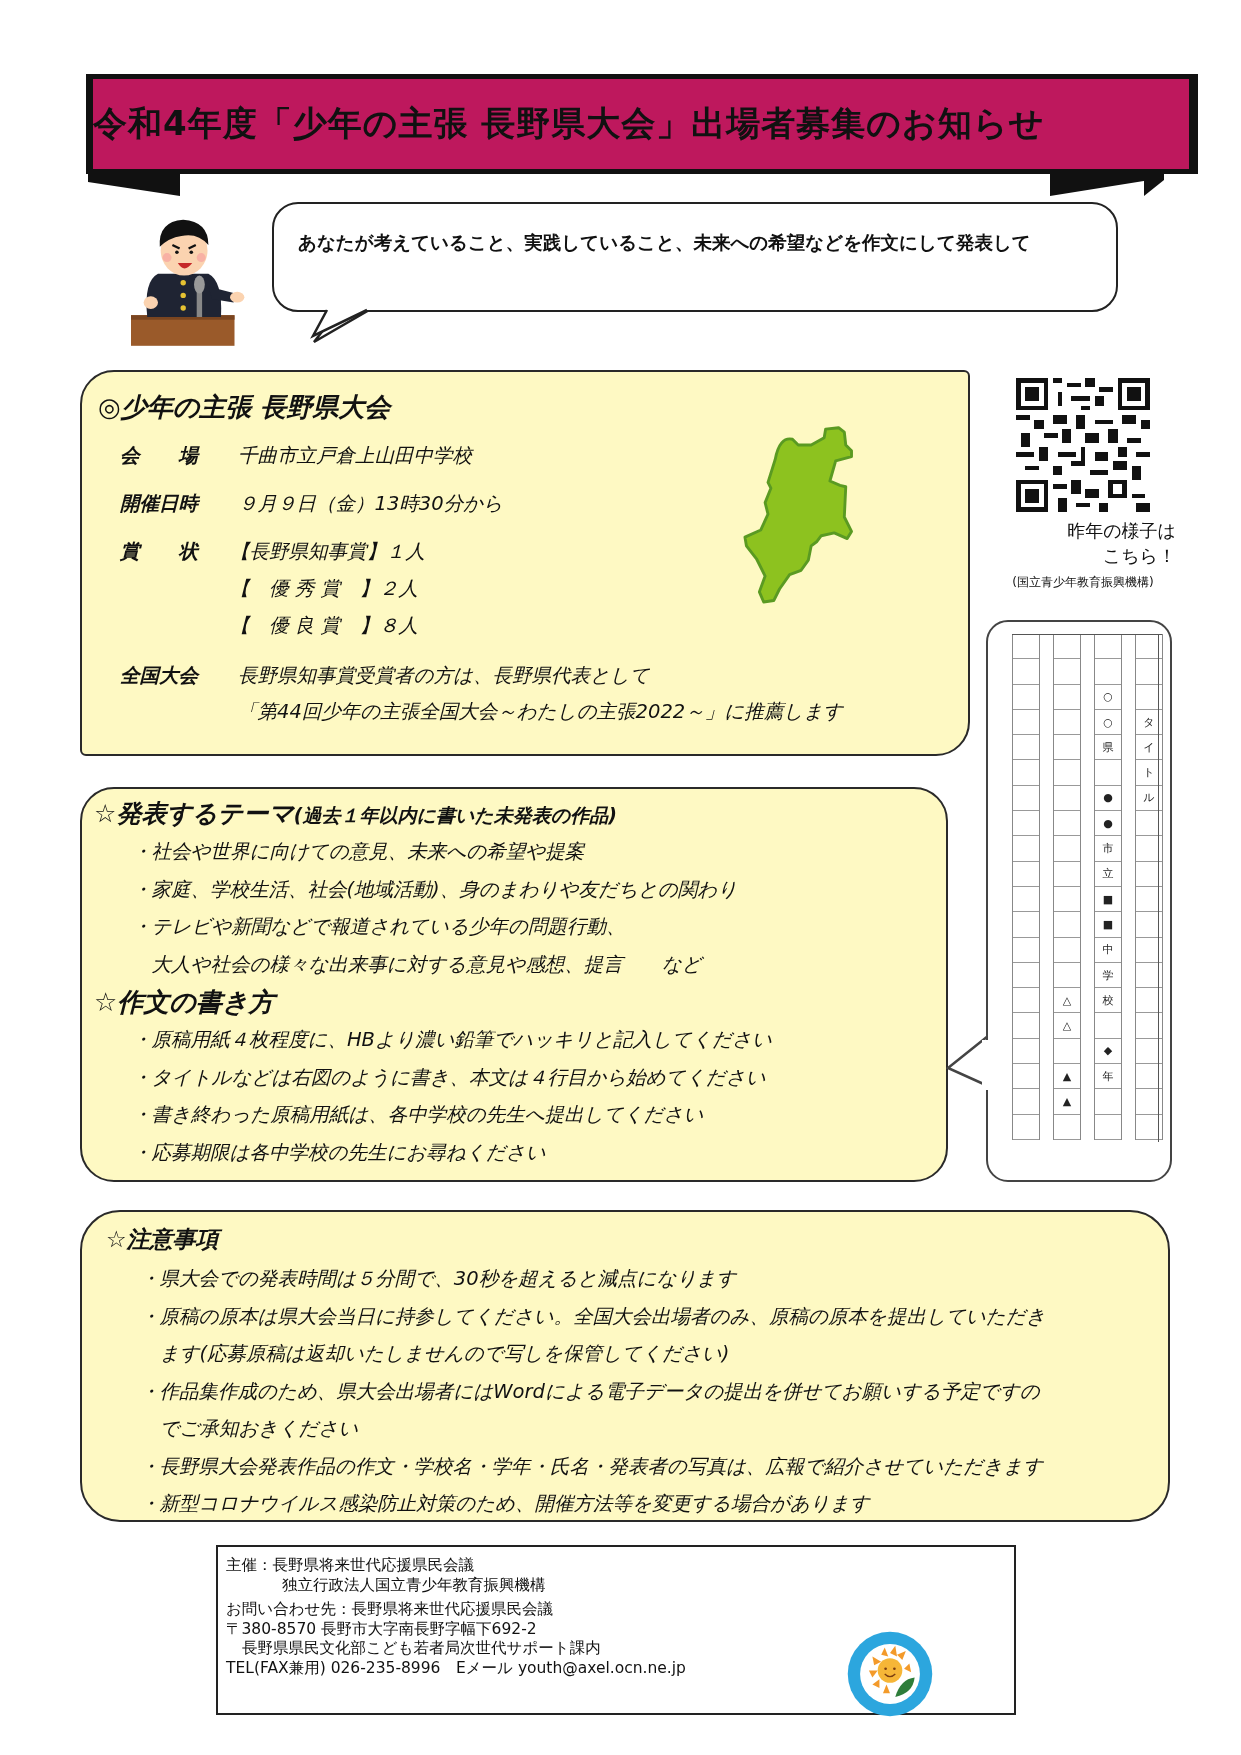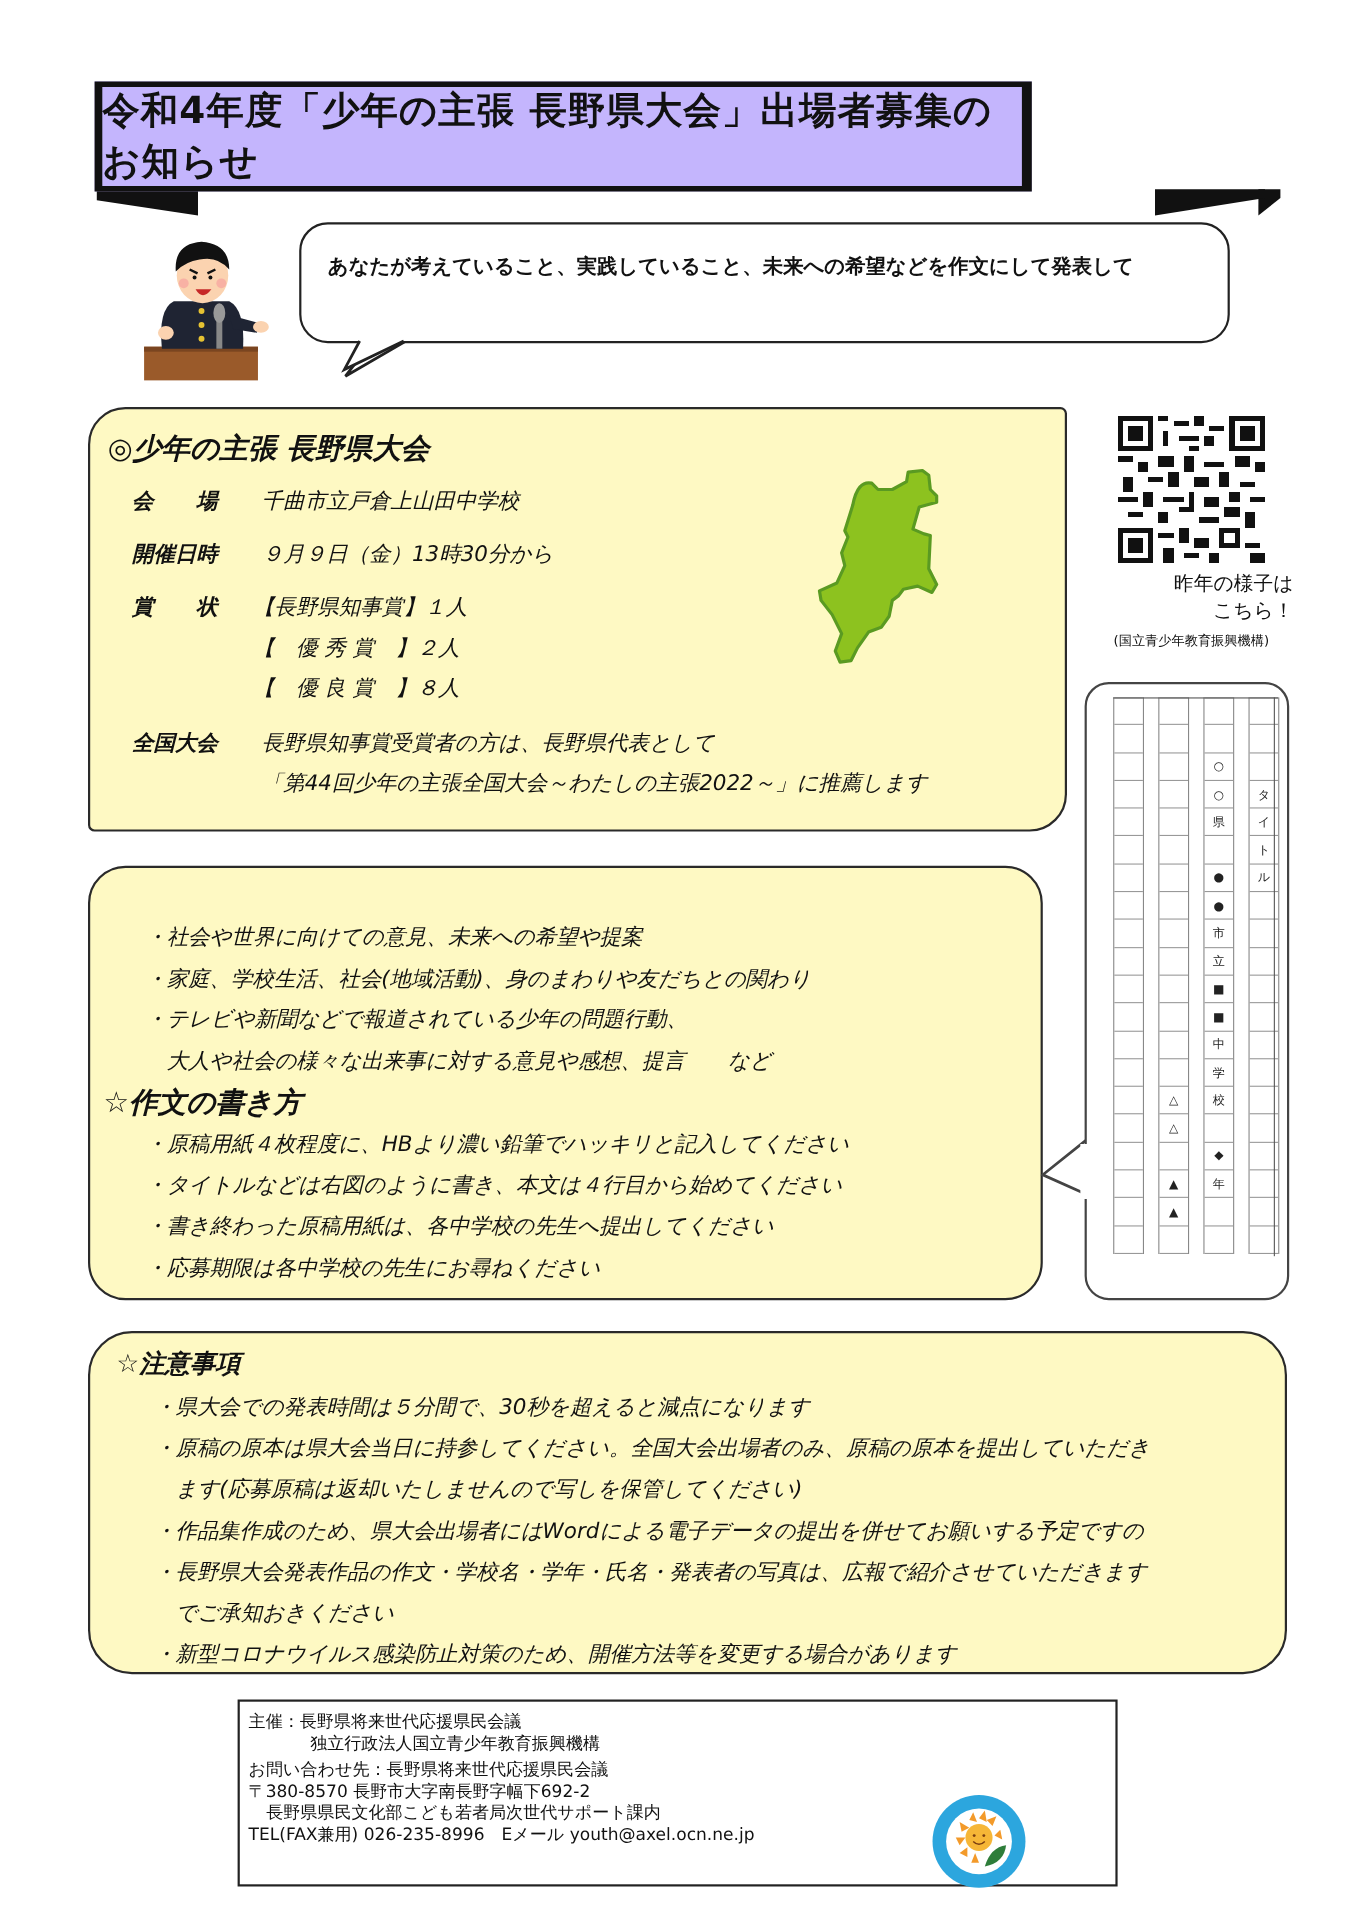--- a/index.html
+++ b/index.html
@@ -1,20 +1,20 @@
 <!DOCTYPE html>
 <html><head>
 <meta charset="utf-8">
 <style>
   html, body { margin: 0; padding: 0; background: #ffffff; }
   body { width: 1241px; height: 1755px; position: relative; overflow: hidden;
          font-family: "DejaVu Sans", "Liberation Sans", sans-serif; color: #111; }
   .abs { position: absolute; }
-  .banner { position: absolute; left: 86px; top: 74px; width: 852px; height: 100px;
-            border: 5px solid #111; border-right-width: 9px; border-left-width: 7px; background: #c4b5fd;
+  .banner { position: absolute; left: 86px; top: 74px; width: 1112px; height: 100px;
+            border: 5px solid #111; border-right-width: 9px; border-left-width: 7px; background: #be185d;
             display: flex; align-items: center; box-sizing: border-box; }
   .banner h1 { margin: 0; font-size: 34px; font-weight: bold; letter-spacing: 1px; }
 
   
   .bubble { position: absolute; left: 272px; top: 202px; width: 846px; height: 110px;
             border: 2.5px solid #222; border-radius: 26px; background: #fff; box-sizing: border-box;
             padding: 20px 14px 0 24px; font-size: 18.5px; font-weight: bold; line-height: 38px; }
   .bubble-tail { position: absolute; left: 312px; top: 306px; }
 
   
@@ -189,20 +189,23 @@
       <rect x="26" y="27" width="3" height="2"></rect>
   </g>
 </svg>
 <div class="qr-cap">
   <div>昨年の様子は</div>
   <div>こちら！</div>
 </div>
 <div class="qr-org">(国立青少年教育振興機構)</div>
 
 <div class="box box2">
+  <div class="abs" style="left:12px;top:8px;white-space:nowrap">
+    <span class="h2" style="font-size:25px">☆発表するテーマ</span><span style="font-size:19px;font-weight:bold">(過去１年以内に書いた未発表の作品)</span>
+  </div>
   <ul class="bullets" style="left:50px;top:44px">
     <li>・社会や世界に向けての意見、未来への希望や提案</li>
     <li>・家庭、学校生活、社会(地域活動)、身のまわりや友だちとの関わり</li>
     <li>・テレビや新聞などで報道されている少年の問題行動、</li>
     <li>　大人や社会の様々な出来事に対する意見や感想、提言　　など</li>
   </ul>
   <div class="h2 abs" style="left:12px;top:196px">☆作文の書き方</div>
   <ul class="bullets" style="left:50px;top:232px">
     <li>・原稿用紙４枚程度に、HBより濃い鉛筆でハッキリと記入してください</li>
     <li>・タイトルなどは右図のように書き、本文は４行目から始めてください</li>
@@ -315,22 +318,22 @@
   <rect x="0" y="0" width="8" height="50" fill="#fff"></rect>
 </svg>
 
 <div class="box box3">
   <div class="h2 abs" style="left:24px;top:12px;font-size:23px">☆注意事項</div>
   <ul class="bullets" style="left:58px;top:48px">
     <li>・県大会での発表時間は５分間で、30秒を超えると減点になります</li>
     <li>・原稿の原本は県大会当日に持参してください。全国大会出場者のみ、原稿の原本を提出していただき</li>
     <li>　ます(応募原稿は返却いたしませんので写しを保管してください)</li>
     <li>・作品集作成のため、県大会出場者にはWordによる電子データの提出を併せてお願いする予定ですの</li>
+    <li>　でご承知おきください</li>
     <li>・長野県大会発表作品の作文・学校名・学年・氏名・発表者の写真は、広報で紹介させていただきます</li>
-    <li>　でご承知おきください</li>
     <li>・新型コロナウイルス感染防止対策のため、開催方法等を変更する場合があります</li>
   </ul>
 </div>
 
 <div class="footer">
   <div><span>主催：</span><span>長野県将来世代応援県民会議</span></div>
   <div class="ind">独立行政法人国立青少年教育振興機構</div>
   <div class="sp"></div>
   <div><span>お問い合わせ先：</span><span>長野県将来世代応援県民会議</span></div>
   <div>〒380-8570 長野市大字南長野字幅下692-2</div>

